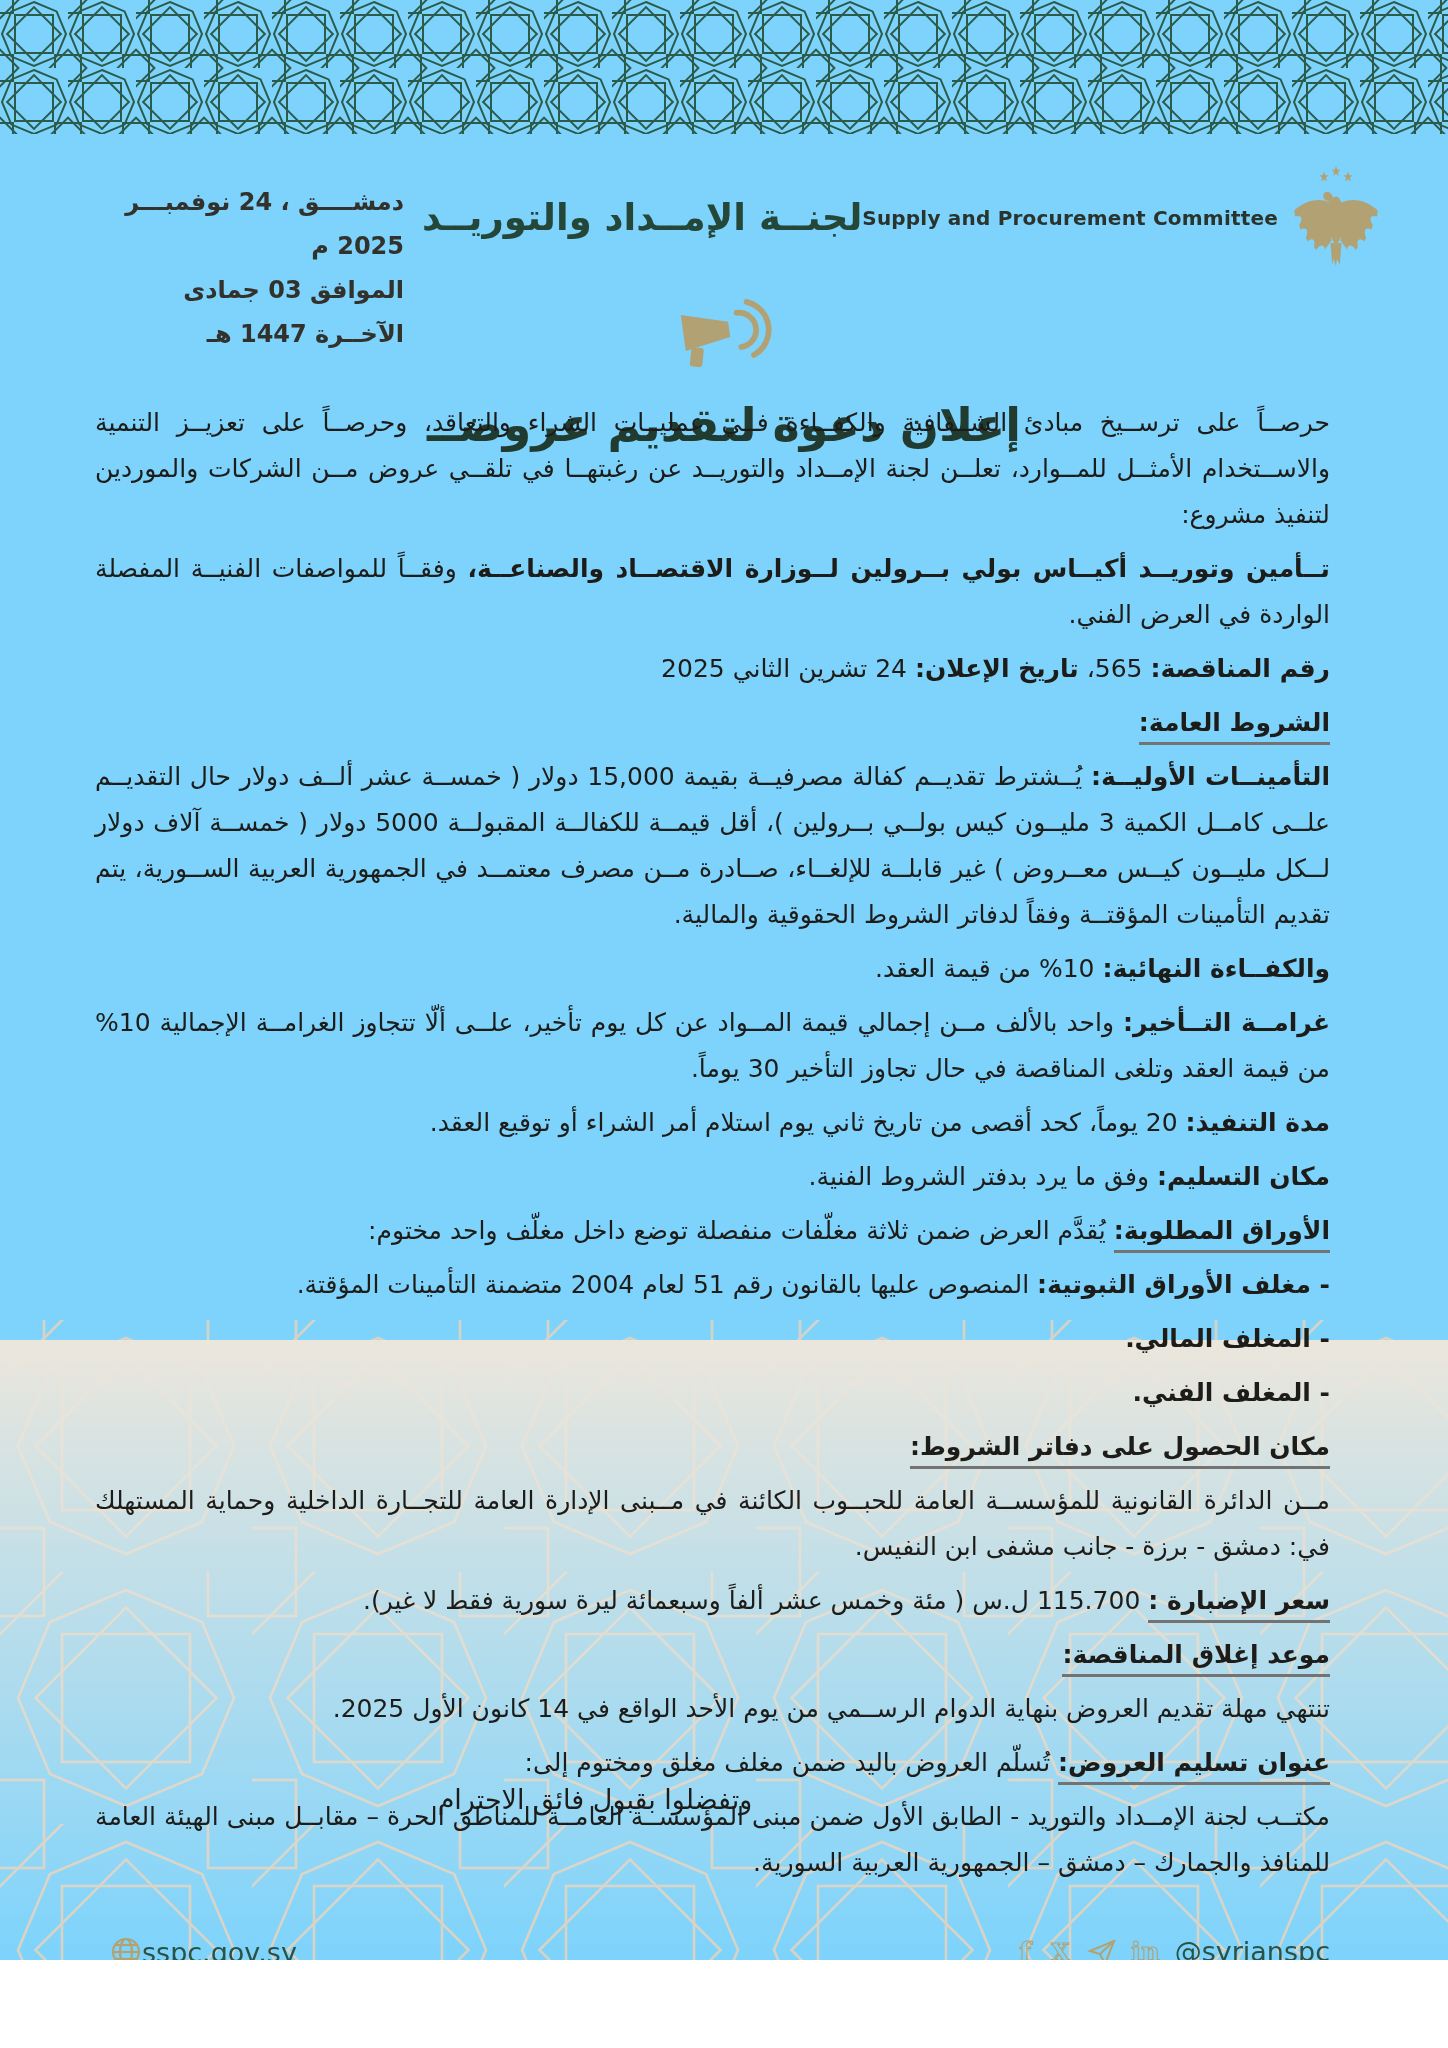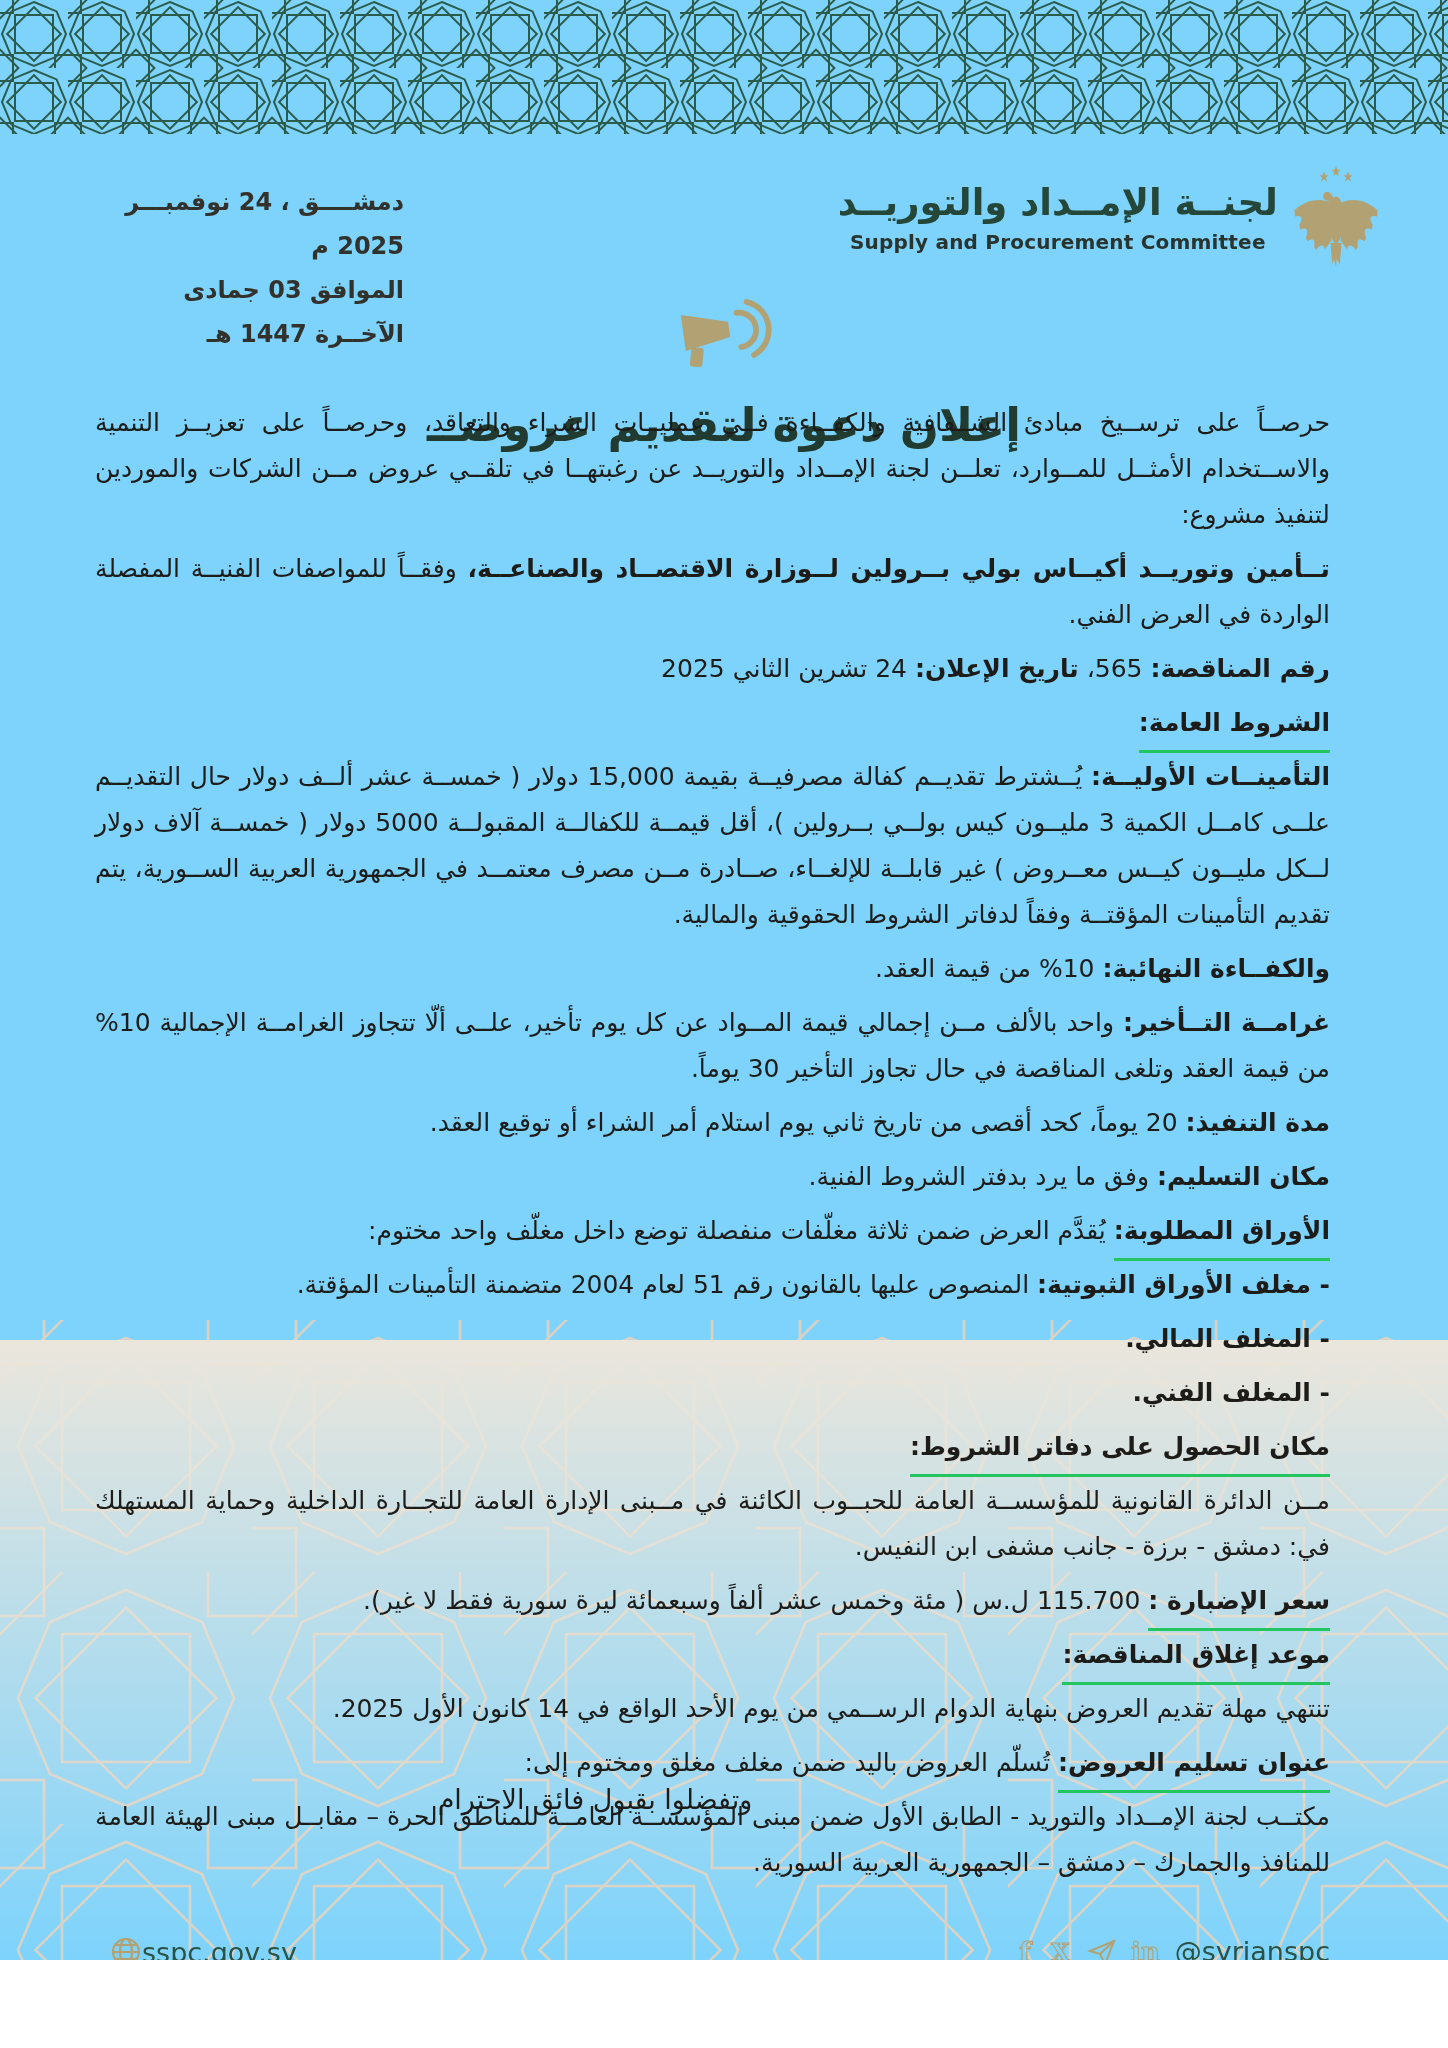--- a/index.html
+++ b/index.html
@@ -14,33 +14,33 @@
   .band { position:absolute; top:0; left:0; z-index:3; }
   
   .faint-pattern { position:absolute; bottom:0; left:0; z-index:0; }
   .pattern-fade { position:absolute; bottom:0; left:0; width:1448px; height:620px; z-index:1;
     background:linear-gradient(180deg, #ebe6dc 0%, rgba(235,230,220,0.55) 45%, rgba(235,230,220,0) 100%); }
   
   .date-block { position:absolute; top:180px; left:104px; width:300px; z-index:4;
     direction:rtl; text-align:right; font-size:24px; font-weight:bold; color:#32312c; line-height:44px; }
   .logo-block { position:absolute; top:166px; right:66px; z-index:4;
     display:flex; flex-direction:row; align-items:center; gap:12px; direction:ltr; }
-  .logo-text { display:flex; flex-direction:column; align-items:center; }
+  .logo-text { display:flex; flex-direction:row; align-items:center; }
   .logo-ar { font-size:37px; font-weight:bold; color:#24473a; line-height:48px; direction:rtl; }
   .logo-en { font-size:20px; font-weight:600; color:#2a342e; line-height:30px; letter-spacing:0.2px; }
   
   .title-row { position:absolute; top:290px; left:0; width:1448px; z-index:4;
     display:flex; flex-direction:column; justify-content:center; align-items:center; gap:20px; direction:ltr; }
   .doc-title { margin:0; font-size:46px; font-weight:bold; color:#223b30; direction:rtl; }
   
   .body-col { position:absolute; top:400px; right:118px; width:1235px; z-index:4;
     direction:rtl; text-align:justify; font-size:25px; line-height:46px; color:#1d1c19; }
   .body-col p { margin:0 0 8px 0; }
   .b { font-weight:bold; }
-  .u { border-bottom:3px solid #22c55e; padding-bottom:13px; }
+  .u { border-bottom:3px solid #737373; padding-bottom:5px; }
   .signoff { position:absolute; top:1784px; left:95px; width:1000px; z-index:4;
     text-align:center; font-size:27px; color:#1d1c19; direction:rtl; }
   
   .footer-web { position:absolute; top:1936px; left:110px; z-index:4;
     display:flex; align-items:flex-end; direction:ltr;
     font-size:27px; color:#2b5244; }
   .footer-social { position:absolute; top:1936px; right:118px; z-index:4;
     display:flex; align-items:center; gap:12px; direction:ltr;
     font-size:27px; color:#2b5244; }
   .icon-letter { font-family:"DejaVu Serif", serif; font-weight:bold; fill:none; stroke:#b2a173; stroke-width:1.1; }

